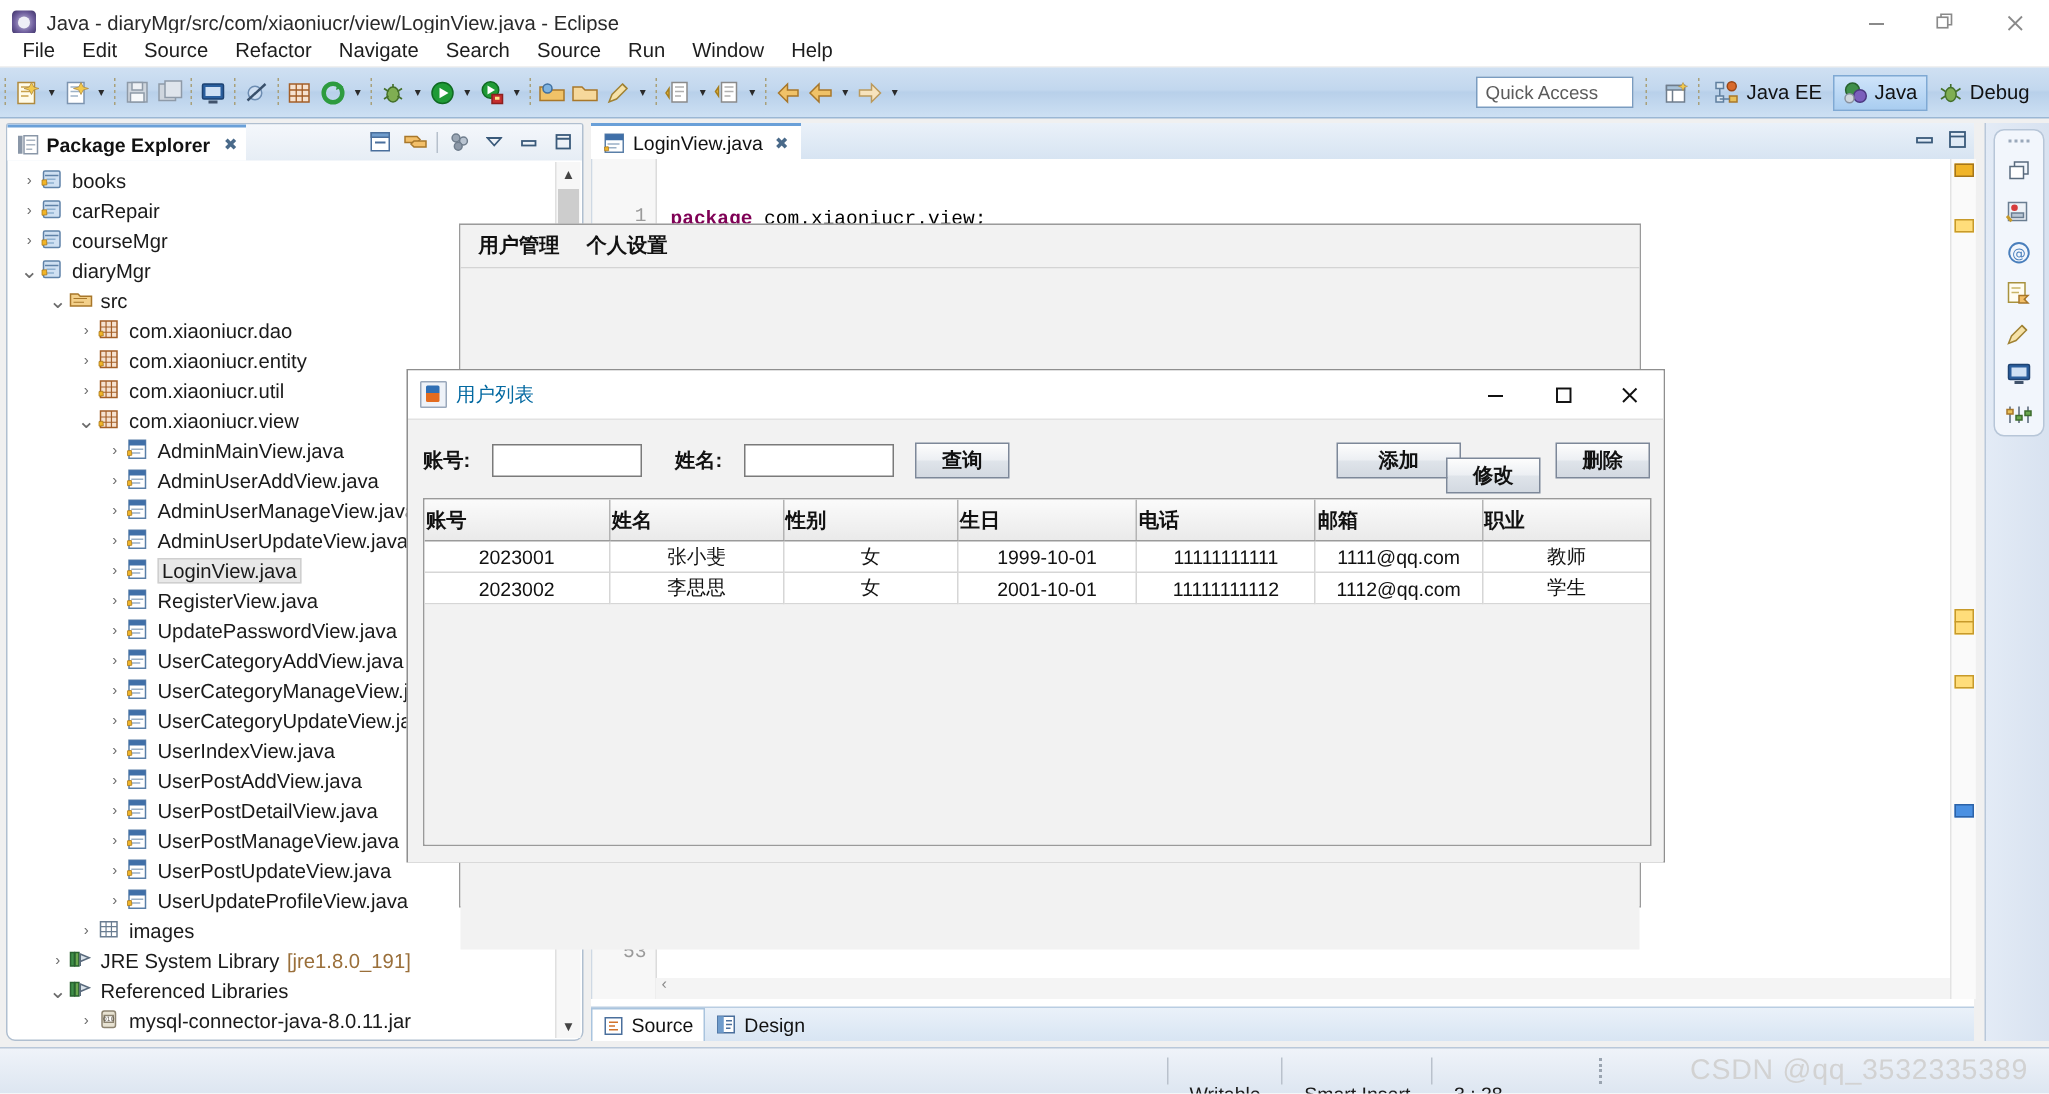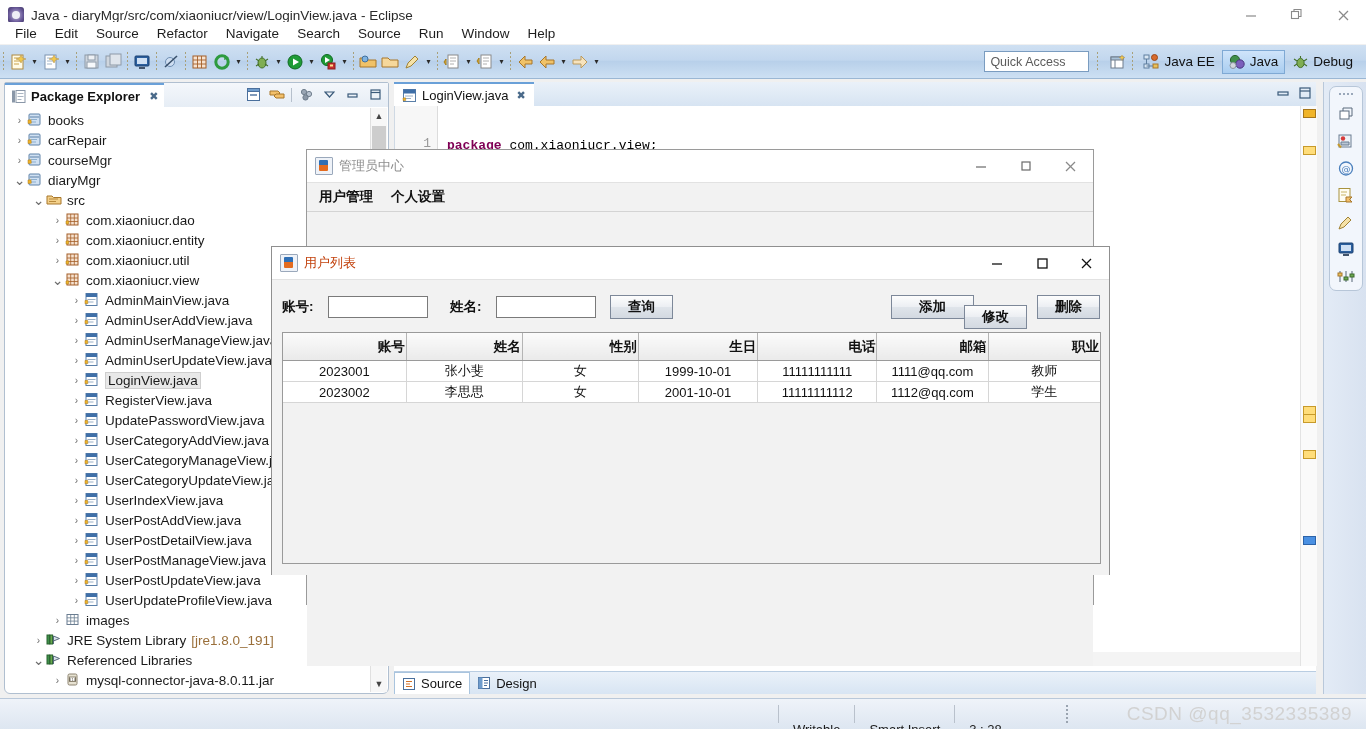--- a/index.html
+++ b/index.html
@@ -213,21 +213,21 @@
   }
   .swing-title .jicon {
     width: 16px; height: 16px; margin-left: 8px; margin-right: 6px; flex: none;
     border: 1px solid #9aa8bb; background: #eef2f8; position: relative; border-radius: 1px;
   }
   .swing-title .jicon::after {
     content: ""; position: absolute; left: 3px; top: 2px; width: 9px; height: 11px;
     background: linear-gradient(to bottom,#2f6fb5 0 45%, #e36b1f 45% 100%);
     border-radius: 1px;
   }
-  .swing-title .stxt { font-size: 13px; color: #c2410c; }
+  .swing-title .stxt { font-size: 13px; color: #0369a1; }
   .swing-title .stxt.dimmed { color: #8d8d8d; }
   .swing-wbtns { margin-left: auto; display: flex; height: 32px; }
   .swing-wbtn { width: 45px; display: flex; align-items: center; justify-content: center; }
 
   .admin-win { left: 306px; top: 149px; width: 788px; height: 456px; }
   .admin-menu {
     height: 28px; background: #f2f2f2; display: flex; align-items: center; gap: 18px;
     padding-left: 12px; font-size: 13.5px; color: #111; font-weight: bold;
     border-bottom: 1px solid #d4d4d4;
   }
@@ -249,21 +249,21 @@
     font-size: 13.5px; color: #111; font-weight: bold;
   }
   .jtable-wrap {
     position: absolute; left: 10px; top: 52px; right: 8px; bottom: 11px;
     background: #ffffff; border: 1px solid #9a9a9a; box-sizing: border-box; overflow: hidden;
   }
   table.jtable { width: 100%; border-collapse: collapse; table-layout: fixed; }
   table.jtable th {
     height: 25px; background: linear-gradient(to bottom,#fbfbfb,#eaeaea);
     border-right: 1px solid #b4b4b4; border-bottom: 1px solid #9a9a9a;
-    font-size: 13.5px; color: #111; font-weight: bold; text-align: right; margin-top: 48px;
+    font-size: 13.5px; color: #111; font-weight: bold; text-align: left; margin-top: 48px;
   }
   table.jtable td {
     height: 17px; border-right: 1px solid #d6d6d6; border-bottom: 1px solid #d6d6d6;
     font-size: 13px; color: #111; text-align: center; background: #fff;
   }
   table.jtable th:last-child, table.jtable td:last-child { border-right: none; }
   .jtable-fill { background: #f2f2f2; height: 100%; }
 </style>
 </head>
 <body>
@@ -976,42 +976,20 @@
           <path d="M3 3v11M9 3v11M15 3v11" stroke="#6f7d8c" stroke-width="1.2"></path>
           <rect x="1" y="5" width="4" height="3" fill="#e8c05a" stroke="#a8772a"></rect>
           <rect x="7" y="9" width="4" height="3" fill="#6aa84f" stroke="#3d6b2c"></rect>
           <rect x="13" y="6" width="4" height="3" fill="#6aa84f" stroke="#3d6b2c"></rect>
         </svg>
       </div>
     </div>
   </div>
 
   <div class="swing-win admin-win">
-    <div class="swing-title">
-      <div class="jicon"></div>
-      <div class="stxt dimmed">管理员中心</div>
-      <div class="swing-wbtns">
-        <div class="swing-wbtn">
-          <svg width="14" height="14" viewBox="0 0 14 14">
-              <line x1="2" y1="8" x2="12" y2="8" stroke="#6a6a6a" stroke-width="1.2"></line>
-            </svg>
-        </div>
-        <div class="swing-wbtn">
-          <svg width="14" height="14" viewBox="0 0 14 14">
-              <rect x="3" y="3" width="8" height="8" fill="none" stroke="#6a6a6a" stroke-width="1.2"></rect>
-            </svg>
-        </div>
-        <div class="swing-wbtn">
-          <svg width="15" height="15" viewBox="0 0 15 15">
-              <line x1="3" y1="3" x2="12" y2="12" stroke="#8a8a8a" stroke-width="1.2"></line>
-              <line x1="12" y1="3" x2="3" y2="12" stroke="#8a8a8a" stroke-width="1.2"></line>
-            </svg>
-        </div>
-      </div>
-    </div>
     <div class="admin-menu">
       <span>用户管理</span>
       <span>个人设置</span>
     </div>
     <div class="admin-body"></div>
   </div>
 
   <div class="swing-win users-win">
     <div class="swing-title">
       <div class="jicon"></div>

